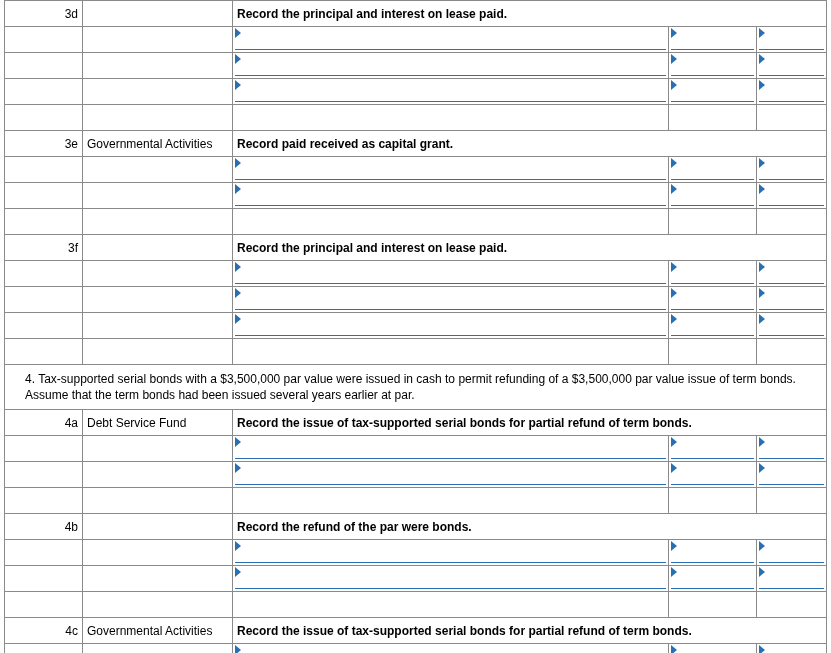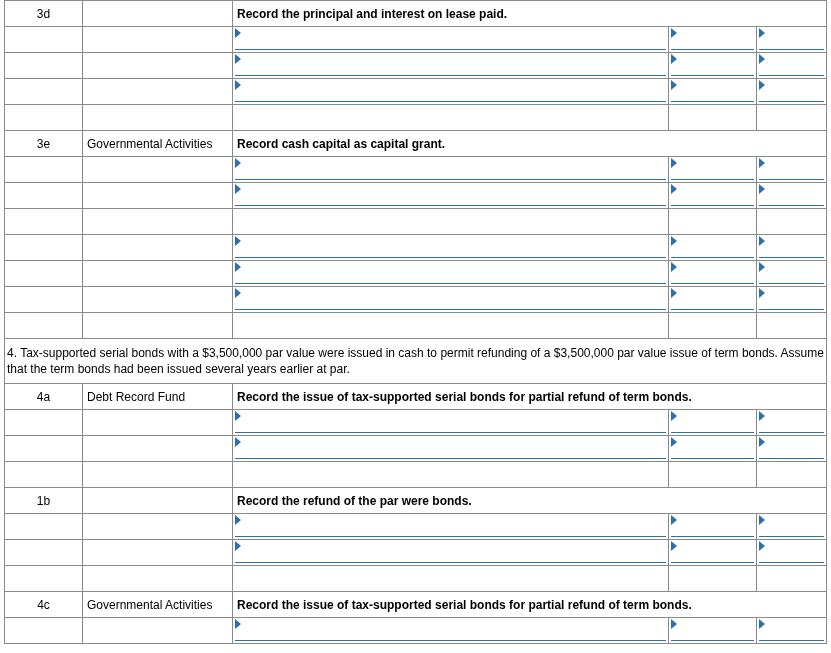--- a/index.html
+++ b/index.html
@@ -20,21 +20,21 @@
     width: 100%;
     table-layout: fixed;
   }
   td {
     border: 1px solid #8a8a8a;
     height: 26px;
     padding: 2px 4px;
     vertical-align: middle;
     overflow: hidden;
   }
-  td.col-id { width: 78px; text-align: center; }
+  td.col-id { width: 78px; text-align: right; }
   td.col-fund { width: 150px; }
   td.col-desc { width: auto; font-weight: bold; }
   td.col-num1 { width: 88px; }
   td.col-num2 { width: 70px; }
   .entry-row .col-desc,
   .entry-row .col-num1,
   .entry-row .col-num2 {
     position: relative;
   }
   .entry-row .col-desc::before,
@@ -55,21 +55,21 @@
   .entry-row .col-num2::after {
     content: "";
     position: absolute;
     left: 2px;
     right: 2px;
     bottom: 2px;
     height: 0;
     border-bottom: 1px solid #2b6fb3;
   }
   .narrative td {
-    padding: 6px 2px;
+    padding: 6px 20px;
     height: auto;
     line-height: 1.35;
   }
 </style>
 </head>
 <body>
 
 <div class="page">
 <table>
   <colgroup>
@@ -111,44 +111,49 @@
       <td class="col-id"></td>
       <td class="col-fund"></td>
       <td class="col-desc"></td>
       <td class="col-num1"></td>
       <td class="col-num2"></td>
     </tr>
 
     <tr>
       <td class="col-id">3e</td>
       <td class="col-fund">Governmental Activities</td>
-      <td class="col-desc" colspan="3">Record cash capital as capital grant.</td>
-    </tr>
-    <tr class="entry-row">
-      <td class="col-id"></td>
-      <td class="col-fund"></td>
-      <td class="col-desc"></td>
-      <td class="col-num1"></td>
-      <td class="col-num2"></td>
-    </tr>
-    <tr class="entry-row">
-      <td class="col-id"></td>
-      <td class="col-fund"></td>
-      <td class="col-desc"></td>
-      <td class="col-num1"></td>
-      <td class="col-num2"></td>
-    </tr>
-    <tr>
-      <td class="col-id"></td>
-      <td class="col-fund"></td>
-      <td class="col-desc"></td>
-      <td class="col-num1"></td>
-      <td class="col-num2"></td>
-    </tr>
-
+      <td class="col-desc" colspan="3">Record paid received as capital grant.</td>
+    </tr>
+    <tr class="entry-row">
+      <td class="col-id"></td>
+      <td class="col-fund"></td>
+      <td class="col-desc"></td>
+      <td class="col-num1"></td>
+      <td class="col-num2"></td>
+    </tr>
+    <tr class="entry-row">
+      <td class="col-id"></td>
+      <td class="col-fund"></td>
+      <td class="col-desc"></td>
+      <td class="col-num1"></td>
+      <td class="col-num2"></td>
+    </tr>
+    <tr>
+      <td class="col-id"></td>
+      <td class="col-fund"></td>
+      <td class="col-desc"></td>
+      <td class="col-num1"></td>
+      <td class="col-num2"></td>
+    </tr>
+
+    <tr>
+      <td class="col-id">3f</td>
+      <td class="col-fund"></td>
+      <td class="col-desc" colspan="3">Record the principal and interest on lease paid.</td>
+    </tr>
     <tr class="entry-row">
       <td class="col-id"></td>
       <td class="col-fund"></td>
       <td class="col-desc"></td>
       <td class="col-num1"></td>
       <td class="col-num2"></td>
     </tr>
     <tr class="entry-row">
       <td class="col-id"></td>
       <td class="col-fund"></td>
@@ -170,21 +175,21 @@
       <td class="col-num1"></td>
       <td class="col-num2"></td>
     </tr>
 
     <tr class="narrative">
       <td colspan="5">4. Tax-supported serial bonds with a $3,500,000 par value were issued in cash to permit refunding of a $3,500,000 par value issue of term bonds. Assume that the term bonds had been issued several years earlier at par.</td>
     </tr>
 
     <tr>
       <td class="col-id">4a</td>
-      <td class="col-fund">Debt Record Fund</td>
+      <td class="col-fund">Debt Service Fund</td>
       <td class="col-desc" colspan="3">Record the issue of tax-supported serial bonds for partial refund of term bonds.</td>
     </tr>
     <tr class="entry-row">
       <td class="col-id"></td>
       <td class="col-fund"></td>
       <td class="col-desc"></td>
       <td class="col-num1"></td>
       <td class="col-num2"></td>
     </tr>
     <tr class="entry-row">
@@ -196,21 +201,21 @@
     </tr>
     <tr>
       <td class="col-id"></td>
       <td class="col-fund"></td>
       <td class="col-desc"></td>
       <td class="col-num1"></td>
       <td class="col-num2"></td>
     </tr>
 
     <tr>
-      <td class="col-id">1b</td>
+      <td class="col-id">4b</td>
       <td class="col-fund"></td>
       <td class="col-desc" colspan="3">Record the refund of the par were bonds.</td>
     </tr>
     <tr class="entry-row">
       <td class="col-id"></td>
       <td class="col-fund"></td>
       <td class="col-desc"></td>
       <td class="col-num1"></td>
       <td class="col-num2"></td>
     </tr>

